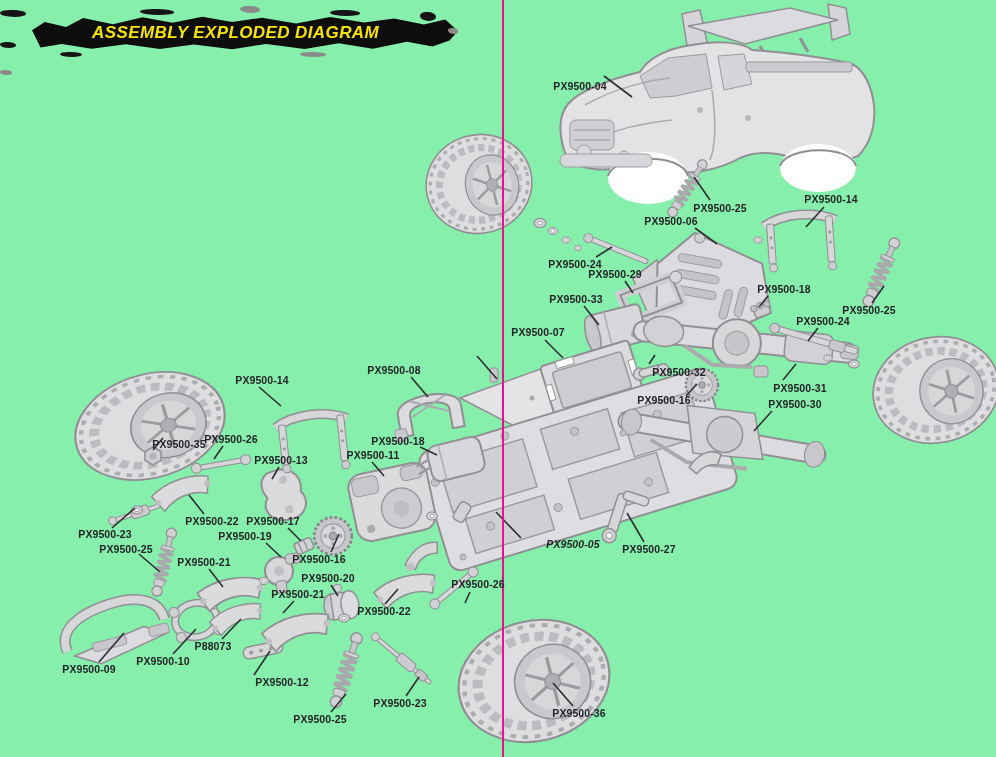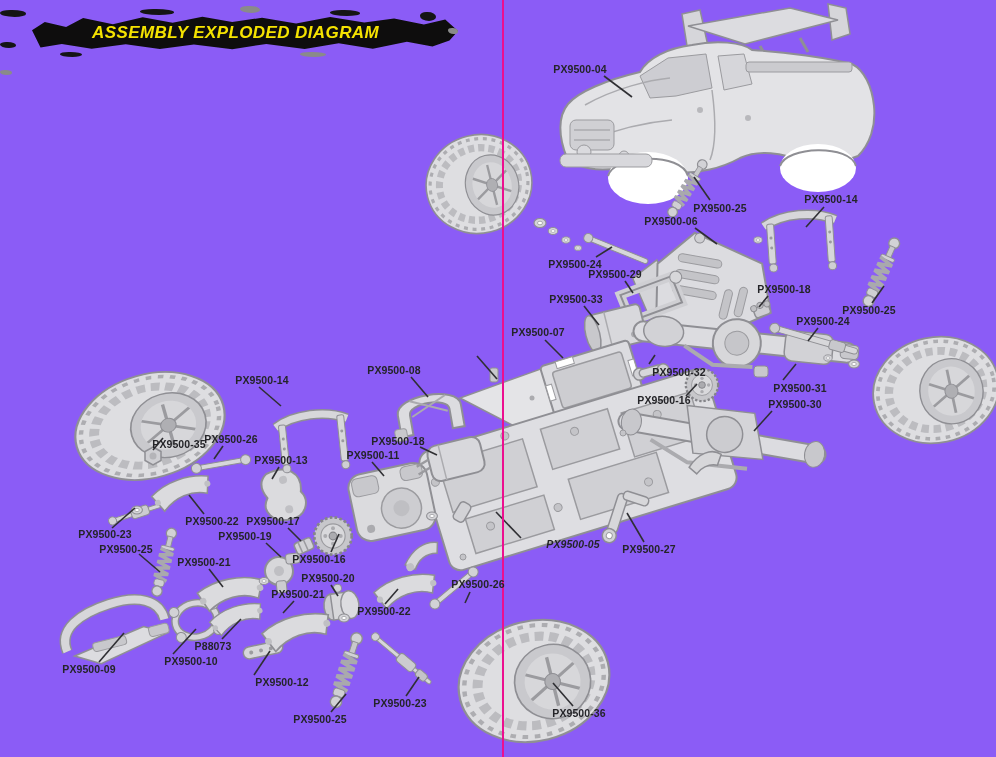--- a/index.html
+++ b/index.html
@@ -1,16 +1,16 @@
 <!DOCTYPE html>
 <html><head>
 <meta charset="utf-8">
 <style>
   html,body{margin:0;padding:0;background:#ffffff;}
-  #page{position:relative;width:996px;height:757px;background:#8b5cf6;overflow:hidden;
+  #page{position:relative;width:996px;height:757px;background:#86efac;overflow:hidden;
         font-family:"Liberation Sans",sans-serif;}
   #diagram-svg{position:absolute;left:0;top:0;}
   
   .banner{position:absolute;left:32px;top:16px;width:426px;height:34px;background:#0e0d0d;
     display:flex;align-items:center;padding-left:60px;box-sizing:border-box;
     clip-path:polygon(0% 42%,3% 18%,8% 32%,12% 6%,19% 24%,26% 4%,33% 20%,40% 2%,47% 18%,
       54% 5%,62% 22%,70% 3%,78% 19%,85% 7%,92% 25%,97% 10%,100% 44%,98% 72%,94% 90%,
       88% 76%,80% 96%,72% 80%,64% 97%,55% 82%,47% 98%,38% 84%,30% 97%,22% 83%,14% 96%,7% 82%,2% 93%);}
   .banner-text{color:#F5E300;font-weight:bold;font-style:italic;font-size:17px;
     letter-spacing:.4px;white-space:nowrap;}
@@ -462,21 +462,21 @@
   <div class="speck lt" style="left:0;top:70px;width:12px;height:5px;"></div>
   <div class="speck" style="left:140px;top:9px;width:34px;height:6px;"></div>
   <div class="speck lt" style="left:240px;top:6px;width:20px;height:7px;"></div>
   <div class="speck" style="left:330px;top:10px;width:30px;height:6px;"></div>
   <div class="speck" style="left:420px;top:12px;width:16px;height:9px;"></div>
   <div class="speck lt" style="left:448px;top:28px;width:10px;height:6px;"></div>
   <div class="speck" style="left:60px;top:52px;width:22px;height:5px;"></div>
   <div class="speck lt" style="left:300px;top:52px;width:26px;height:5px;"></div>
 
   <div id="labels-layer">
-      <div class="part-label" style="left: 580px; top: 69px; text-align: right;">PX9500-04</div>
+      <div class="part-label" style="left: 580px; top: 86px; text-align: right;">PX9500-04</div>
       <div class="part-label" style="left: 720px; top: 208px;">PX9500-25</div>
       <div class="part-label" style="left: 831px; top: 199px;">PX9500-14</div>
       <div class="part-label" style="left: 671px; top: 221px;">PX9500-06</div>
       <div class="part-label" style="left: 575px; top: 264px;">PX9500-24</div>
       <div class="part-label" style="left: 615px; top: 274px;">PX9500-29</div>
       <div class="part-label" style="left: 576px; top: 299px;">PX9500-33</div>
       <div class="part-label" style="left: 784px; top: 289px;">PX9500-18</div>
       <div class="part-label" style="left: 869px; top: 310px;">PX9500-25</div>
       <div class="part-label" style="left: 823px; top: 321px;">PX9500-24</div>
       <div class="part-label" style="left: 538px; top: 332px;">PX9500-07</div>
@@ -498,20 +498,20 @@
       <div class="part-label" style="left: 126px; top: 549px;">PX9500-25</div>
       <div class="part-label" style="left: 319px; top: 559px;">PX9500-16</div>
       <div class="part-label" style="left: 204px; top: 562px;">PX9500-21</div>
       <div class="part-label" style="left: 328px; top: 578px;">PX9500-20</div>
       <div class="part-label" style="left: 298px; top: 594px;">PX9500-21</div>
       <div class="part-label" style="left: 573px; top: 544px; font-style: italic;">PX9500-05</div>
       <div class="part-label" style="left: 649px; top: 549px;">PX9500-27</div>
       <div class="part-label" style="left: 478px; top: 584px;">PX9500-26</div>
       <div class="part-label" style="left: 384px; top: 611px;">PX9500-22</div>
       <div class="part-label" style="left: 213px; top: 646px;">P88073</div>
-      <div class="part-label" style="left: 163px; top: 661px; margin-left: 28px;">PX9500-10</div>
+      <div class="part-label" style="left: 163px; top: 661px;">PX9500-10</div>
       <div class="part-label" style="left: 89px; top: 669px;">PX9500-09</div>
       <div class="part-label" style="left: 246px; top: 682px; margin-left: 36px;">PX9500-12</div>
       <div class="part-label" style="left: 400px; top: 703px;">PX9500-23</div>
       <div class="part-label" style="left: 320px; top: 719px;">PX9500-25</div>
       <div class="part-label" style="left: 579px; top: 713px;">PX9500-36</div>
     </div>
 </div>
 
 </body></html>

